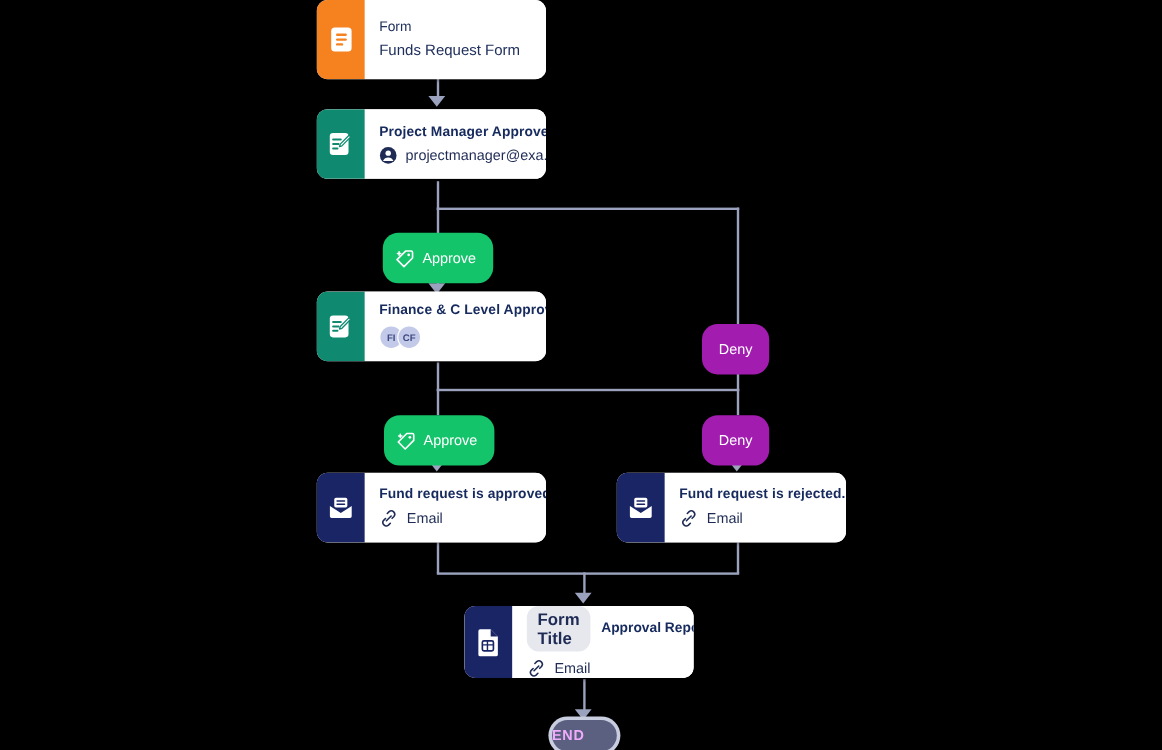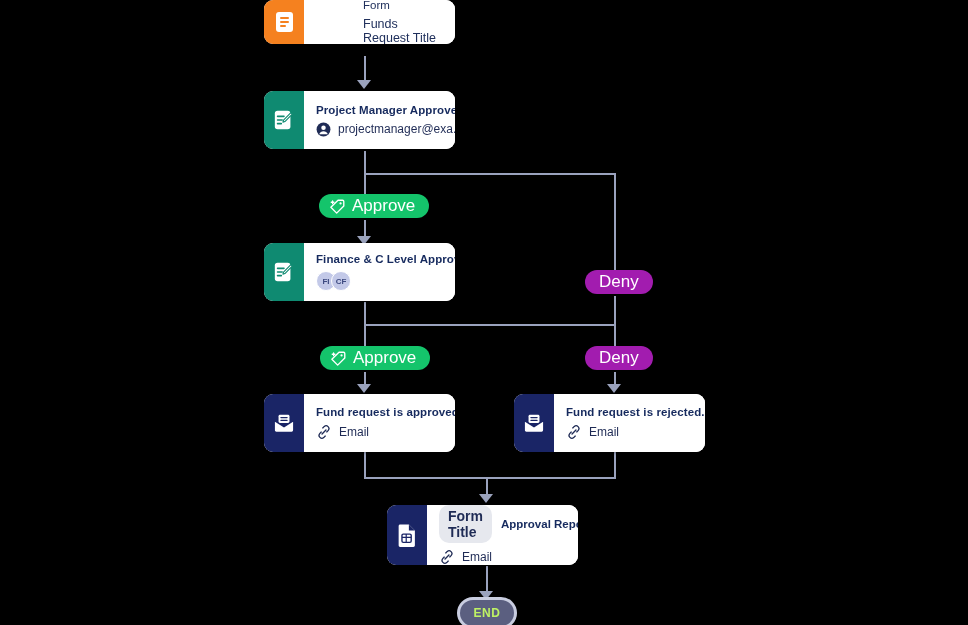--- a/index.html
+++ b/index.html
@@ -31,43 +31,43 @@
   .n-lead{font-size:11.5px;color:#20305c;}
 
   .orange .iconpad{background:#f5811f;}
   .teal   .iconpad{background:#0f8a71;}
   .navy   .iconpad{background:#1a2566;}
 
   .ic{display:block;}
 
   
   .pill{position:absolute;display:flex;align-items:center;gap:6px;
-        height:24px;padding:0 14px;border-radius:13px;
-        font-size:17px;color:#fff;white-space:nowrap;justify-content:flex-end;}
+        height:42px;padding:0 14px;border-radius:13px;
+        font-size:12px;color:#fff;white-space:nowrap;justify-content:flex-end;}
   .pill.approve{background:#14c46b;padding-left:10px;}
   .pill.deny{background:#a21caf;}
 
   
   .avatars{display:flex;align-items:center;}
   .av{width:18px;height:18px;border-radius:50%;background:#c3c9e8;
       color:#3d4a80;font-size:8px;font-weight:bold;
       display:flex;align-items:center;justify-content:center;
       border:1.5px solid #ffffff;}
   .av+.av{margin-left:-5px;}
 
   
   .chip{background:#e6e8ee;color:#1f2b55;font-size:14px;font-weight:bold;
         border-radius:10px;padding:3px 9px;display:inline-block;}
   .rowline{display:flex;align-items:center;gap:9px;}
   .reporttitle{font-size:11.5px;font-weight:bold;color:#162a5e;white-space:nowrap;}
 
   
-  .endnode{position:absolute;display:flex;align-items:center;justify-content:center;
+  .endnode{position:absolute;display:flex;align-items:center;
            width:54px;height:26px;border-radius:14px;background:#5b5f80;
-           color:#bef264;font-size:12px;font-weight:bold;letter-spacing:.6px;
+           color:#f0abfc;font-size:12px;font-weight:bold;letter-spacing:.6px;
            box-shadow:0 0 0 3px #c9cde0;}
 </style>
 </head>
 <body>
 
 <div id="canvas">
 
   <div class="line vline" style="left:364px;top:56px;height:28px;"></div>
   <div class="arrow" style="left:357px;top:80px;"></div>
 
@@ -95,32 +95,32 @@
 
   <div class="line vline" style="left:364px;top:452px;height:26px;"></div>
   <div class="line vline" style="left:614px;top:452px;height:26px;"></div>
   <div class="line hline" style="left:364px;top:477px;width:252px;"></div>
   <div class="line vline" style="left:486px;top:477px;height:22px;"></div>
   <div class="arrow" style="left:479px;top:494px;"></div>
 
   <div class="line vline" style="left:486px;top:566px;height:30px;"></div>
   <div class="arrow" style="left:479px;top:591px;"></div>
 
-  <div class="node orange" style="left:264px;top:0px;width:191px;height:44px;gap:47px;">
+  <div class="node orange" style="left:264px;top:0px;width:191px;height:66px;">
     <div class="iconpad">
       <svg class="ic" width="19" height="22" viewBox="0 0 19 22" aria-hidden="true">
         <rect x="1" y="1" width="17" height="20" rx="3" fill="#fff"></rect>
         <rect x="5" y="6" width="9" height="2" rx="1" fill="#f5811f"></rect>
         <rect x="5" y="10" width="9" height="2" rx="1" fill="#f5811f"></rect>
         <rect x="5" y="14" width="6" height="2" rx="1" fill="#f5811f"></rect>
       </svg>
     </div>
     <div class="body">
       <div class="n-lead">Form</div>
-      <div class="n-sub-text">Funds Request Title</div>
+      <div class="n-sub-text">Funds Request Form</div>
     </div>
   </div>
 
   <div class="node teal" style="left:264px;top:91px;width:191px;height:58px;">
     <div class="iconpad">
       <svg class="ic" width="22" height="22" viewBox="0 0 24 24" aria-hidden="true">
         <rect x="2" y="2" width="17" height="20" rx="3" fill="#fff"></rect>
         <path d="M5 8h7M5 12h5M5 16h4" stroke="#0f8a71" stroke-width="1.8" stroke-linecap="round"></path>
         <path d="M21 5.5l-8 8.2-2.2.7.7-2.3 8-8.1z" fill="#fff" stroke="#0f8a71" stroke-width="1.2" stroke-linejoin="round"></path>
       </svg>

